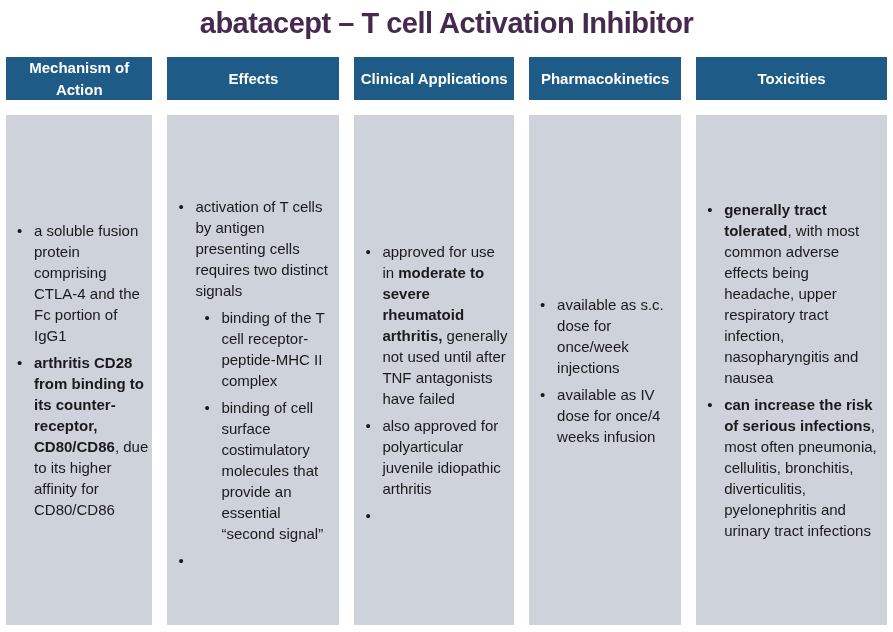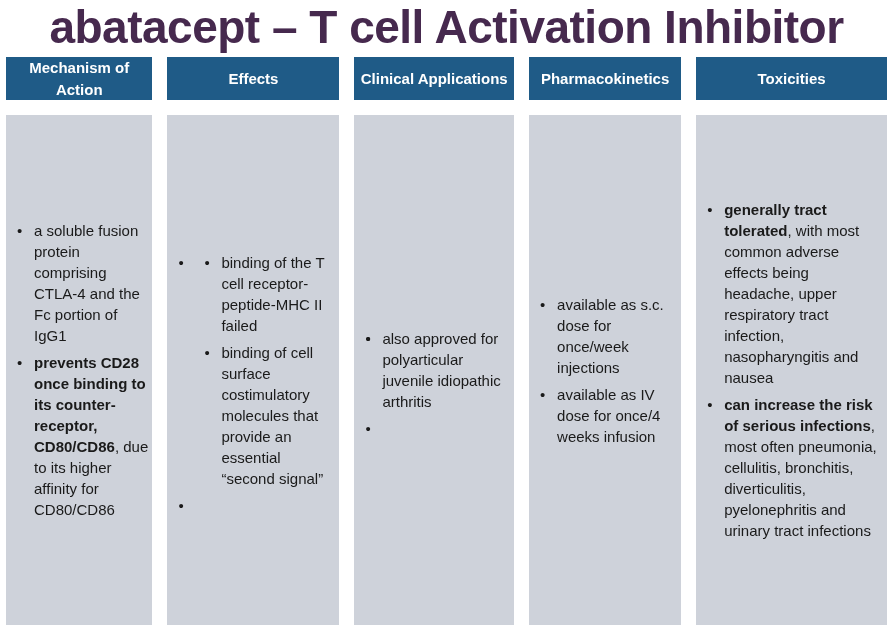--- a/index.html
+++ b/index.html
@@ -15,22 +15,23 @@
   body {
     width: 893px; height: 632px;
     background: #ffffff;
     font-family: "Liberation Sans", sans-serif;
     color: var(--body-text);
     overflow: hidden;
     position: relative;
   }
   .slide-title {
     margin: 0;
+    padding-top: 7px;
     text-align: center;
-    font-size: 46px;
+    font-size: 29px;
     font-weight: bold;
     letter-spacing: -0.5px;
     color: var(--title-text);
   }
   .drug-table {
     position: absolute;
     left: 6px; top: 57px;
     width: 881px; height: 568px;
     display: grid;
     grid-template-columns: 155fr 182fr 169fr 161fr 202fr;
@@ -73,34 +74,34 @@
 <div class="drug-table">
   <div class="hcell">Mechanism of Action</div>
   <div class="hcell">Effects</div>
   <div class="hcell">Clinical Applications</div>
   <div class="hcell">Pharmacokinetics</div>
   <div class="hcell">Toxicities</div>
 
   <div class="bcell">
       <ul>
         <li class="lvl1"><span class="marker">•</span><span class="txt"><span>a soluble fusion protein comprising CTLA-4 and the Fc portion of IgG1</span></span></li>
-        <li class="lvl1"><span class="marker">•</span><span class="txt"><span class="b">prevents CD28 once binding to its counter-receptor, CD80/CD86</span><span>, due to its higher affinity for CD80/CD86</span></span></li>
+        <li class="lvl1"><span class="marker">•</span><span class="txt"><span class="b">arthritis CD28 from binding to its counter-receptor, CD80/CD86</span><span>, due to its higher affinity for CD80/CD86</span></span></li>
       </ul>
     </div>
   <div class="bcell">
       <ul>
-        <li class="lvl1"><span class="marker">•</span></li>
-        <li class="lvl2"><span class="marker">•</span><span class="txt"><span>binding of the T cell receptor-peptide-MHC II failed</span></span></li>
+        <li class="lvl1"><span class="marker">•</span><span class="txt"><span>activation of T cells by antigen presenting cells requires two distinct signals</span></span></li>
+        <li class="lvl2"><span class="marker">•</span><span class="txt"><span>binding of the T cell receptor-peptide-MHC II complex</span></span></li>
         <li class="lvl2"><span class="marker">•</span><span class="txt"><span>binding of cell surface costimulatory molecules that provide an essential “second signal”</span></span></li>
         <li class="lvl1"><span class="marker">•</span></li>
       </ul>
     </div>
   <div class="bcell">
       <ul>
-        <li class="lvl1"><span class="marker">•</span></li>
+        <li class="lvl1"><span class="marker">•</span><span class="txt"><span>approved for use in </span><span class="b">moderate to severe rheumatoid arthritis,</span><span> generally not used until after TNF antagonists have failed</span></span></li>
         <li class="lvl1"><span class="marker">•</span><span class="txt"><span>also approved for polyarticular juvenile idiopathic arthritis</span></span></li>
         <li class="lvl1"><span class="marker">•</span></li>
       </ul>
     </div>
   <div class="bcell">
       <ul>
         <li class="lvl1"><span class="marker">•</span><span class="txt"><span>available as s.c. dose for once/week injections</span></span></li>
         <li class="lvl1"><span class="marker">•</span><span class="txt"><span>available as IV dose for once/4 weeks infusion</span></span></li>
       </ul>
     </div>

